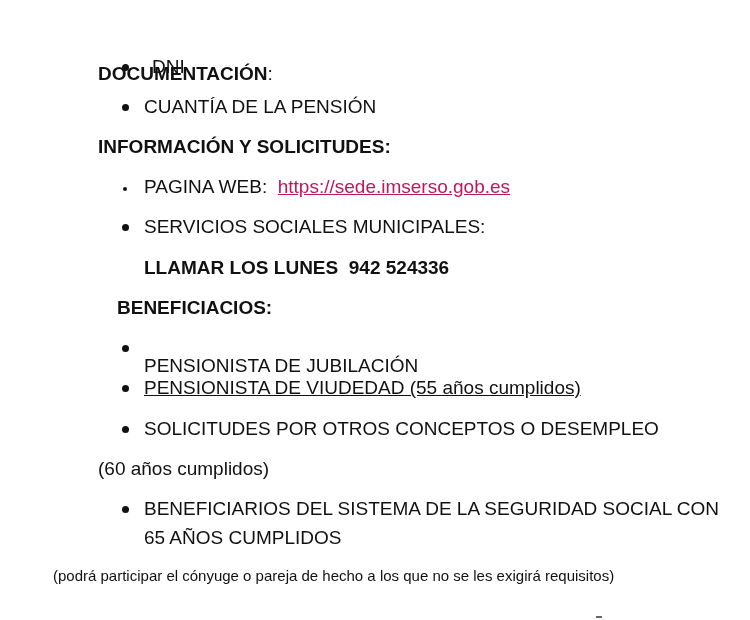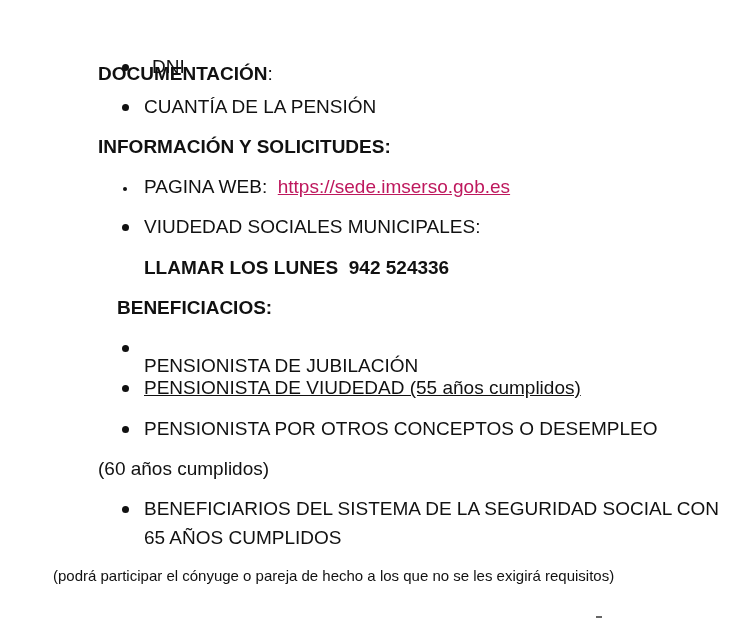--- a/index.html
+++ b/index.html
@@ -27,34 +27,34 @@
 <div class="line" style="left:144px;top:95px;">CUANTÍA DE LA PENSIÓN</div>
 
 <div class="line bold" style="left:98px;top:135px;">INFORMACIÓN Y SOLICITUDES:</div>
 
 <span class="bullet small" style="left:123px;top:187px;"></span>
 <div class="line" style="left:144px;top:175px;">
   <span>PAGINA WEB:</span>&nbsp;&nbsp;<a class="link">https://sede.imserso.gob.es</a>
 </div>
 
 <span class="bullet" style="left:122px;top:224px;"></span>
-<div class="line" style="left:144px;top:215px;">VIUDEDAD SOCIALES MUNICIPALES:</div>
+<div class="line" style="left:144px;top:215px;">SERVICIOS SOCIALES MUNICIPALES:</div>
 
 <div class="line bold" style="left:144px;top:256px;white-space:pre;">LLAMAR LOS LUNES  942 524336</div>
 
 <div class="line bold" style="left:98px;top:296px;margin-left:19px;">BENEFICIACIOS:</div>
 
 <span class="bullet" style="left:122px;top:345px;"></span>
 <div class="line" style="left:144px;top:336px;margin-top:18px;">PENSIONISTA DE JUBILACIÓN</div>
 
 <span class="bullet" style="left:122px;top:385px;"></span>
 <div class="line" style="left:144px;top:376px;text-decoration:underline;">PENSIONISTA DE VIUDEDAD (55 años cumplidos)</div>
 
 <span class="bullet" style="left:122px;top:426px;"></span>
-<div class="line" style="left:144px;top:417px;">PENSIONISTA POR OTROS CONCEPTOS O DESEMPLEO</div>
+<div class="line" style="left:144px;top:417px;">SOLICITUDES POR OTROS CONCEPTOS O DESEMPLEO</div>
 
 <div class="line" style="left:98px;top:457px;">(60 años cumplidos)</div>
 
 <span class="bullet" style="left:122px;top:506px;"></span>
 <div class="line" style="left:144px;top:497px;">BENEFICIARIOS DEL SISTEMA DE LA SEGURIDAD SOCIAL CON</div>
 <div class="line" style="left:144px;top:526px;">65 AÑOS CUMPLIDOS</div>
 
 <div class="note" style="left:53px;top:566px;">(podrá participar el cónyuge o pareja de hecho a los que no se les exigirá requisitos)</div>
 
 <span class="mark"></span>

